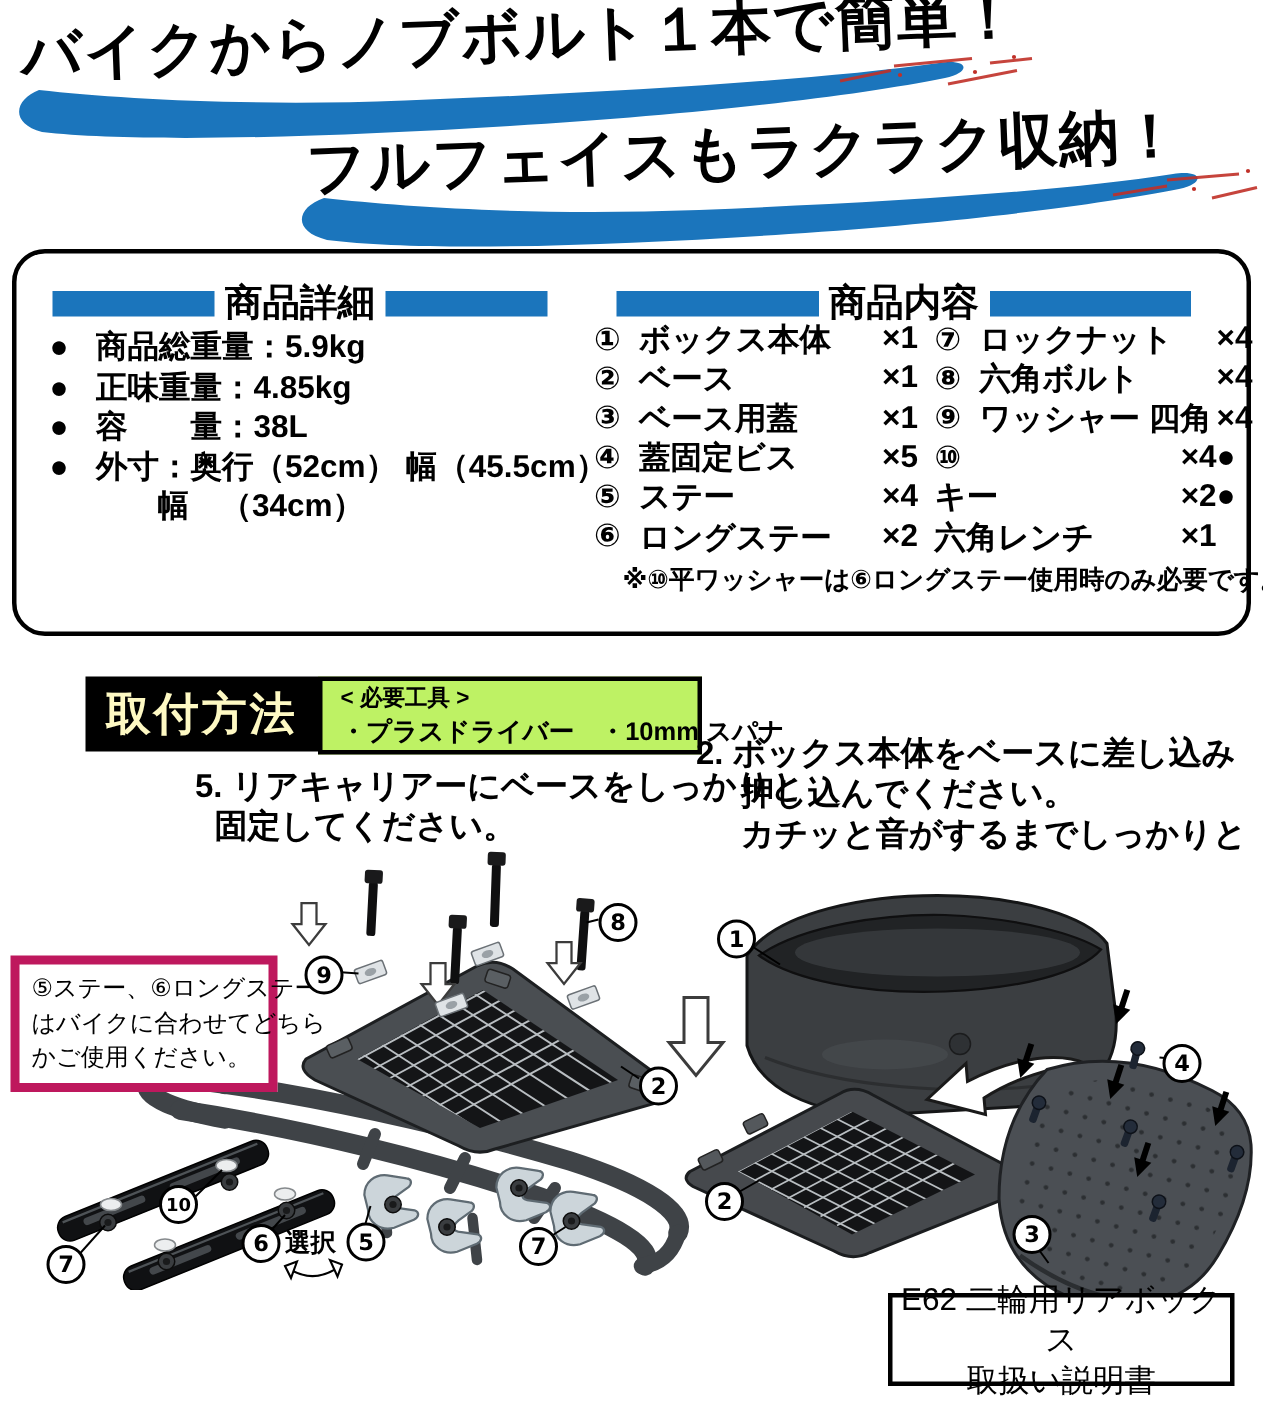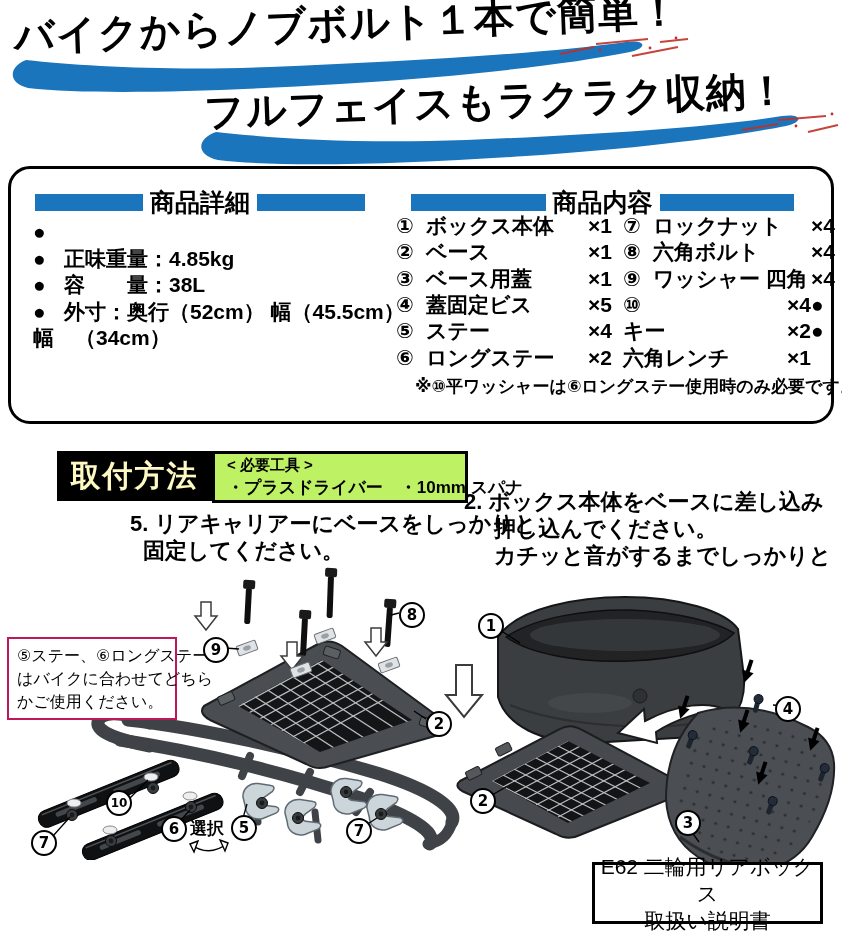--- a/index.html
+++ b/index.html
@@ -21,21 +21,21 @@
          border:3px solid #000;border-radius:22px;background:#fff;}
   .hdr{position:absolute;display:flex;align-items:center;gap:7px;height:26px;padding-left:10px;}
   .hdr .bar{background:var(--accent);height:17px;flex:1;}
   .hdr .ttl{font-size:25px;font-weight:800;line-height:1;white-space:nowrap;}
   .hdr-left{left:14px;top:20px;width:330px;}
   .hdr-right{left:390px;top:20px;width:383px;}
 
   .details-rows{position:absolute;left:22px;top:50px;font-size:21px;font-weight:700;line-height:26.5px;}
   .d-row{display:flex;white-space:nowrap;}
   .d-row .b{width:31px;}
-  .d-row.indent{}
+  .d-row.indent{margin-left:72px;}
 
   .ccol{position:absolute;top:44px;display:grid;grid-template-columns:30px 1fr auto;
         grid-auto-rows:26.3px;align-items:center;font-size:21px;font-weight:700;white-space:nowrap;}
   .ccol1{left:385px;width:216px;}
   .ccol2{left:612px;width:212px;}
   .ccol .qty{justify-self:end;}
   .cnote{position:absolute;left:404px;top:206px;font-size:17px;font-weight:700;white-space:nowrap;}
 
   
   .install-heading{position:absolute;left:57px;top:451px;width:155px;height:50px;background:#000;
@@ -45,21 +45,21 @@
         background:#bef264;padding:2px 0 0 12px;z-index:2;}
   .tools-box .tt{font-size:15px;font-weight:700;}
   .tools-box .ti{font-size:17px;font-weight:700;margin-top:1px;white-space:nowrap;}
 
   .step{position:absolute;font-size:22px;font-weight:700;line-height:27px;white-space:nowrap;z-index:2;}
   .step1{left:130px;top:510px;}
   .step2{left:464px;top:488px;}
   .step .ind1{margin-left:13px;}
   .step .ind2{margin-left:30px;}
 
-  .side-note{position:absolute;left:7px;top:637px;width:158px;border:2px solid #be185d;background:#fff;
+  .side-note{position:absolute;left:7px;top:637px;width:158px;border:6px solid #be185d;background:#fff;
         padding:5px 0 5px 8px;font-size:16px;line-height:23px;white-space:nowrap;z-index:3;}
 
   .e62-box{position:absolute;left:592px;top:862px;width:225px;height:56px;border:3px solid #000;
         background:#fff;display:flex;flex-direction:column;align-items:center;justify-content:center;
         font-size:21px;line-height:27px;text-align:center;z-index:3;}
 
   
   .plabel{position:absolute;width:22px;height:22px;border:2px solid #000;border-radius:50%;
         background:#fff;font-size:15px;font-weight:700;display:flex;align-items:center;
         justify-content:center;z-index:4;font-family:"DejaVu Sans",sans-serif;}
@@ -105,20 +105,21 @@
 
     <div class="hdr hdr-left">
       <span class="bar"></span>
       <span class="ttl">商品詳細</span>
       <span class="bar"></span>
     </div>
 
     <div class="details-rows">
       <div class="d-row">
           <span class="b">●</span>
+          <span>商品総重量：5.9kg</span>
         </div>
       <div class="d-row">
           <span class="b">●</span>
           <span>正味重量：4.85kg</span>
         </div>
       <div class="d-row">
           <span class="b">●</span>
           <span>容　　量：38L</span>
         </div>
       <div class="d-row">

